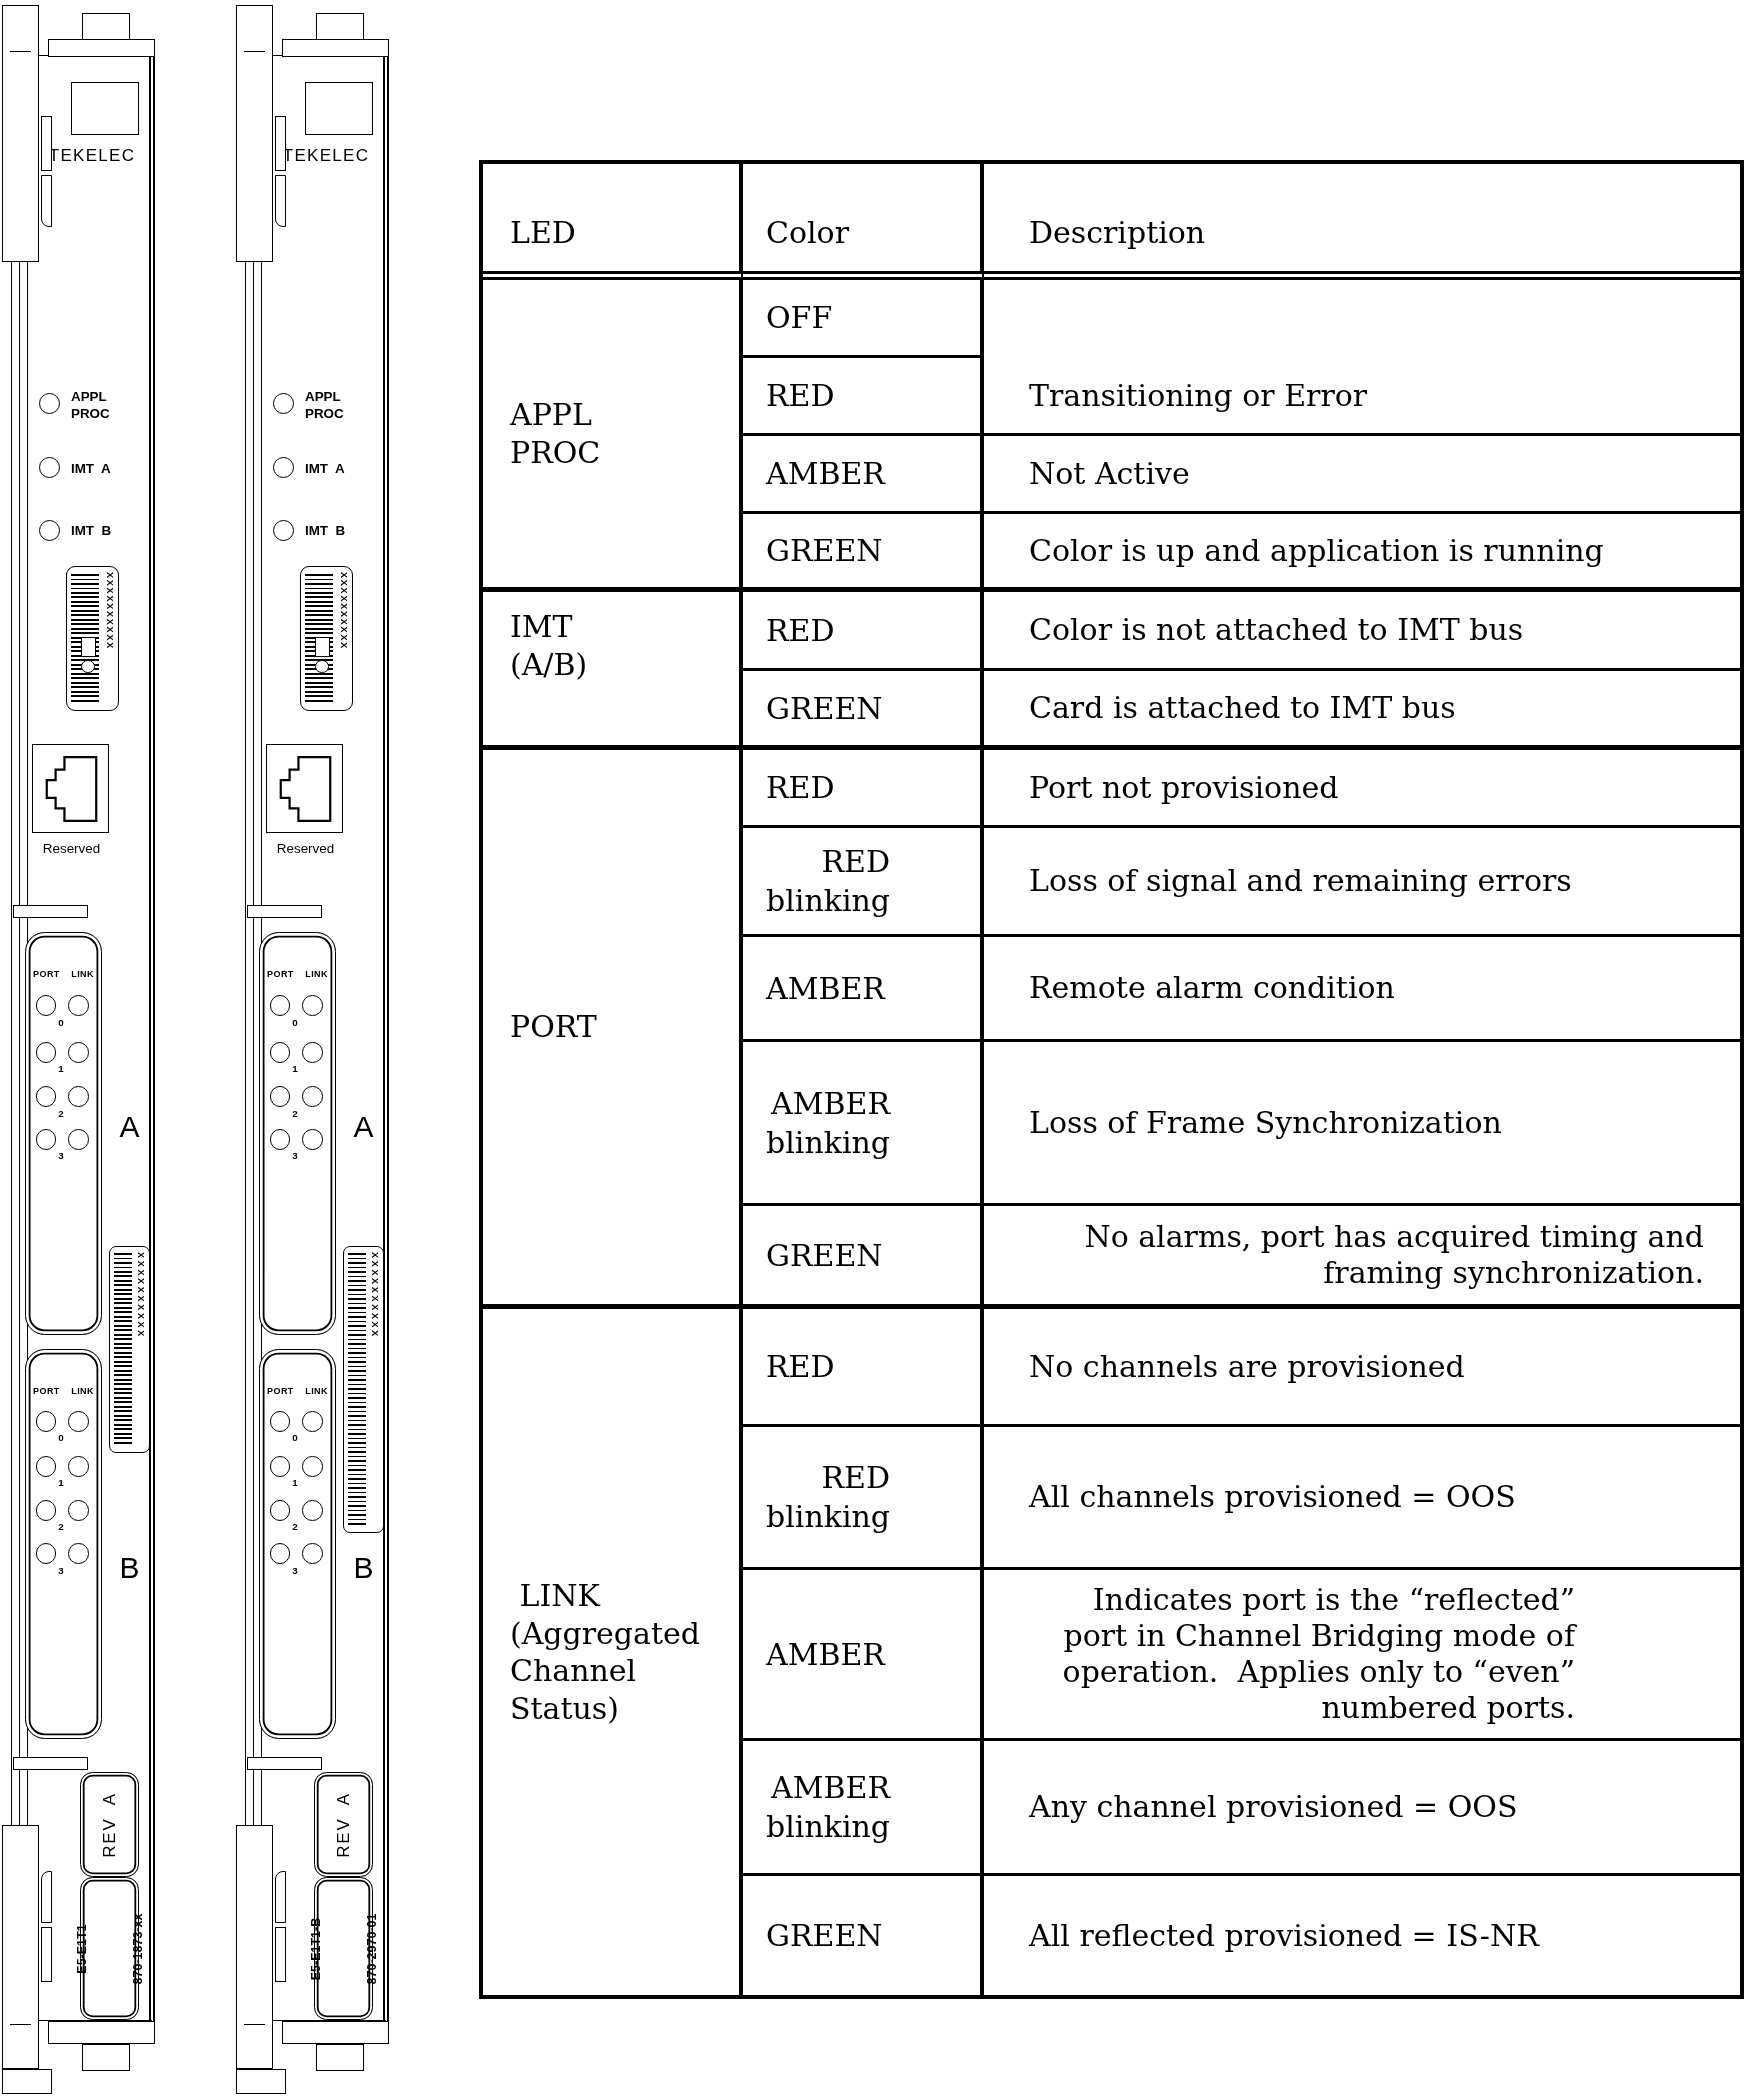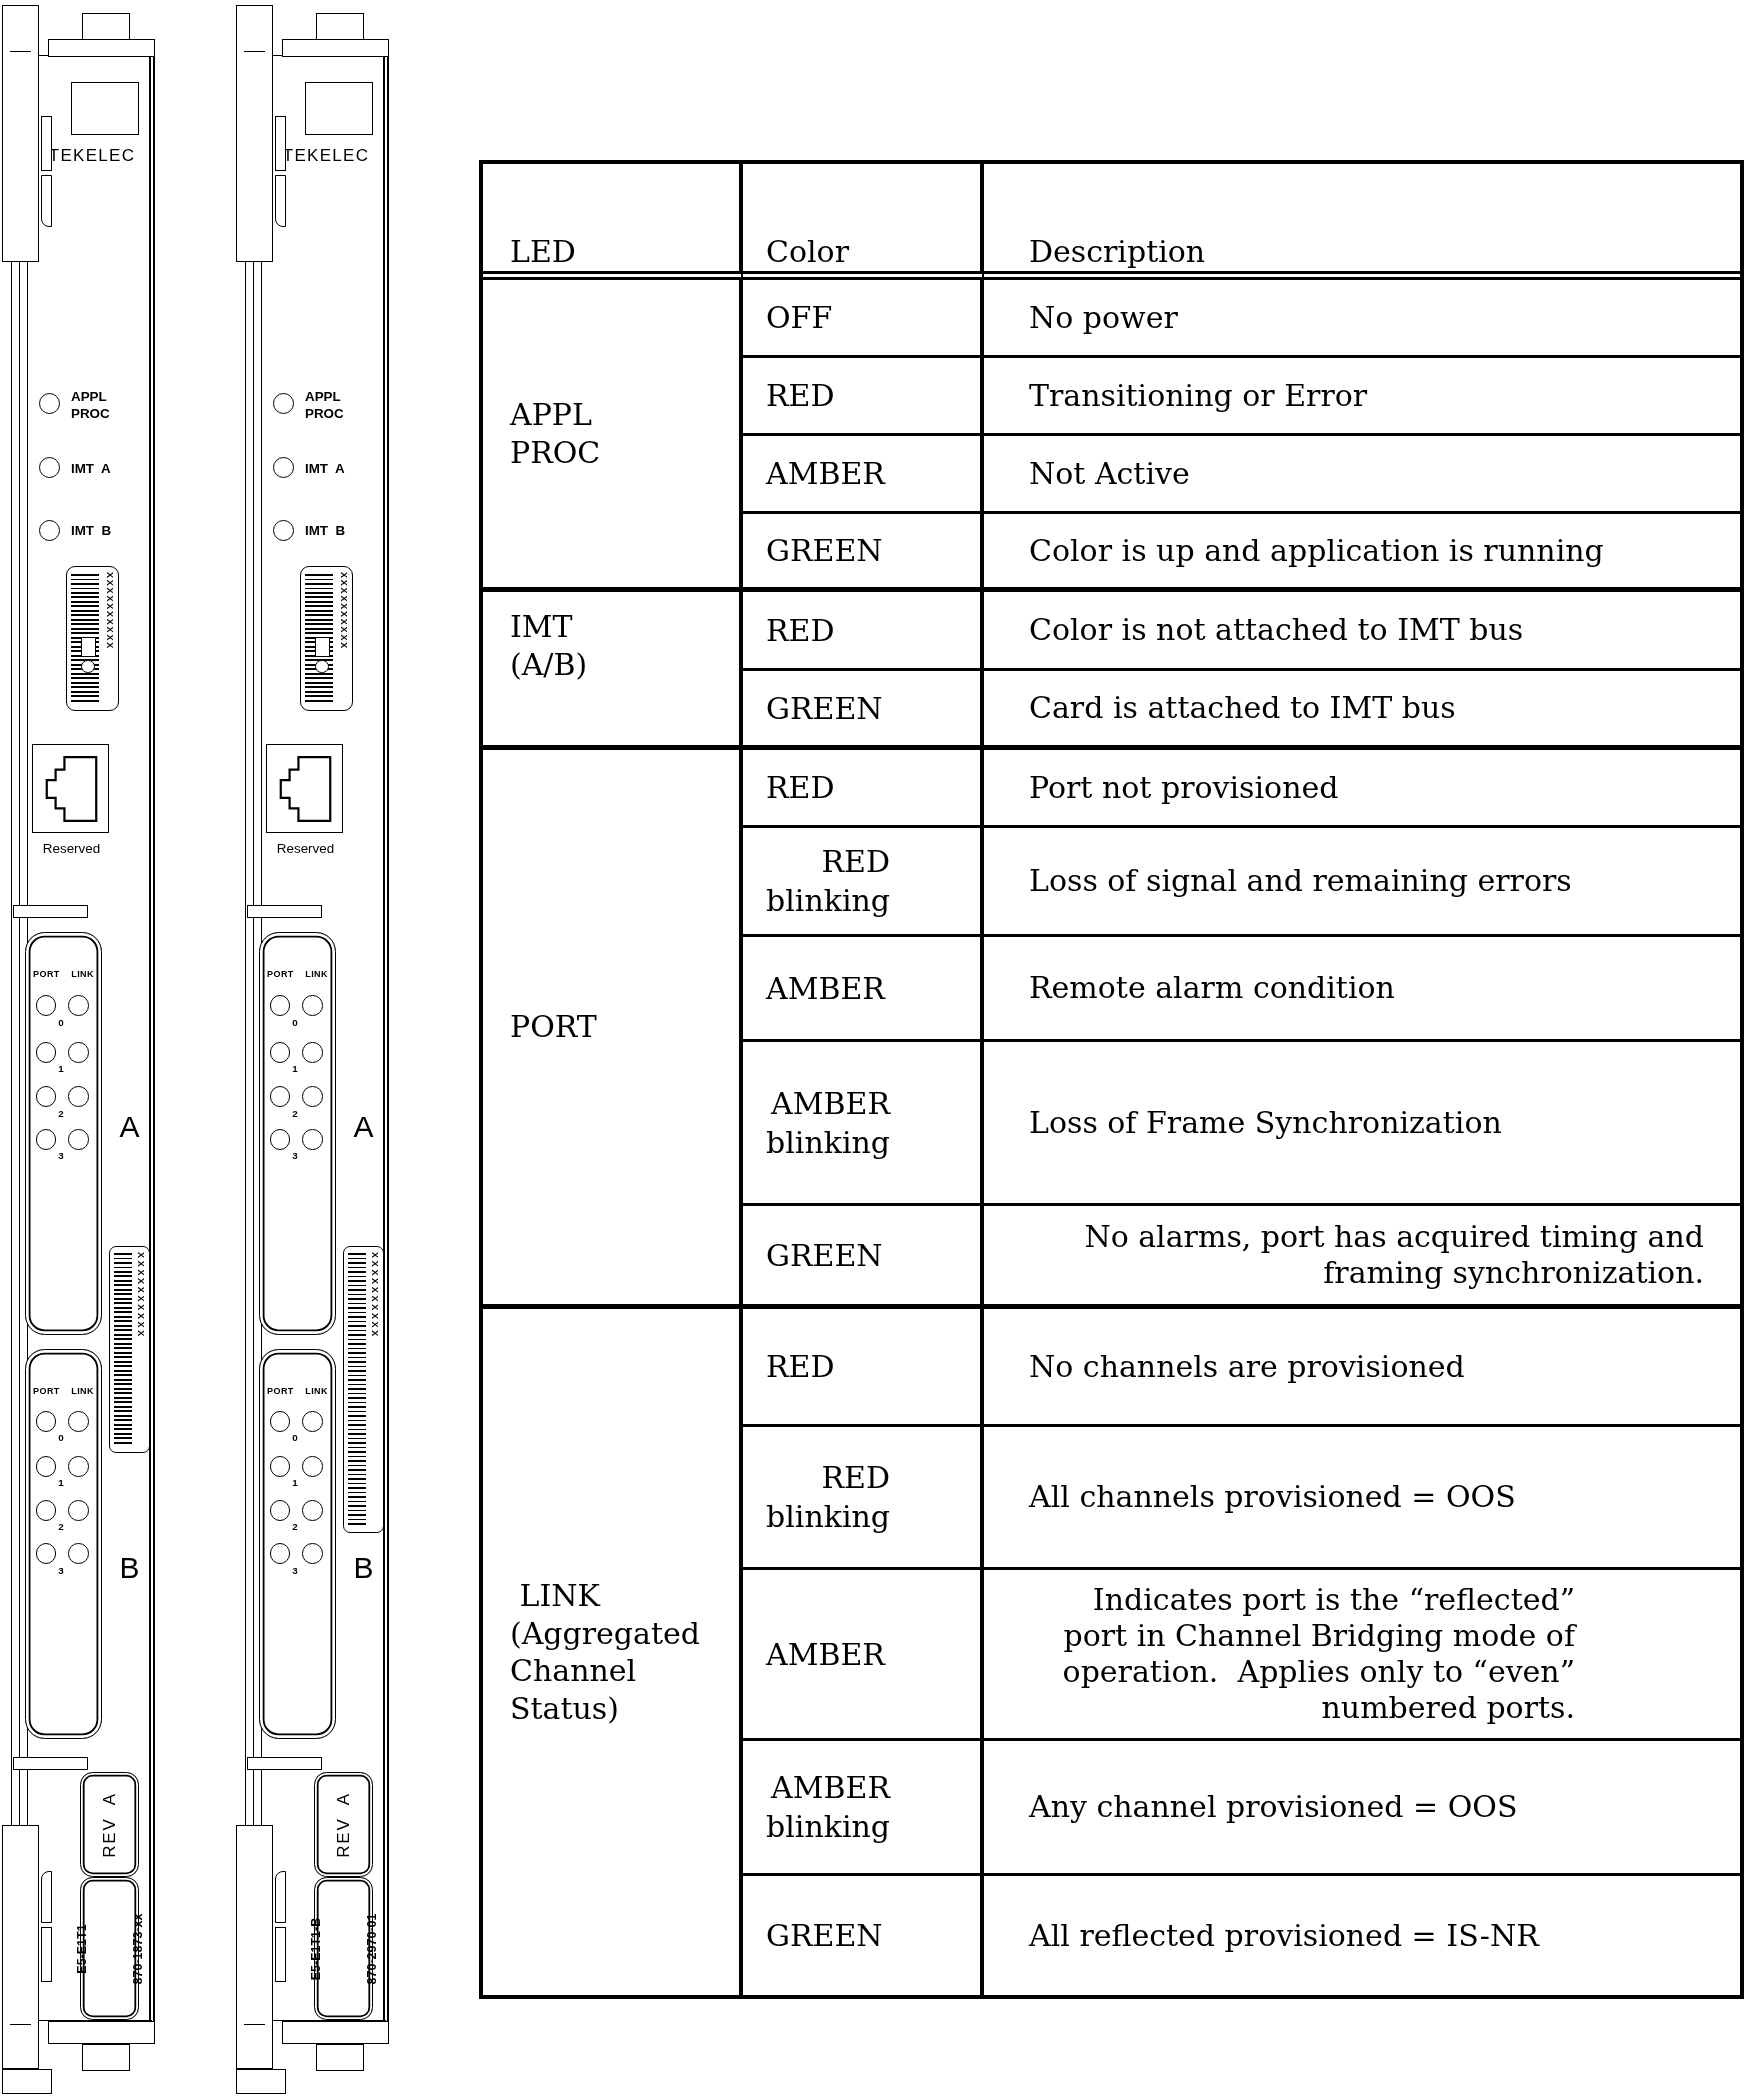--- a/index.html
+++ b/index.html
@@ -80,21 +80,21 @@
   .rot{position:absolute;left:50%;top:50%;transform:translate(-50%,-50%) rotate(-90deg);white-space:pre;text-align:center;}
   .rev .rot{font-size:17px;letter-spacing:1.8px;}
   .part .rot{font-size:12.5px;line-height:1.5;font-weight:bold;}
 
   
   #ledtable{position:absolute;left:479px;top:160px;width:1265px;border:4.5px solid #000;background:#fff;
             display:grid;grid-template-columns:260px 241px 1fr;
             grid-template-rows:116px 78px 78px 78px 78px 79px 79px 78px 109px 105px 164px 103px 118px 143px 171px 135px 119px;
             font-family:"DejaVu Serif","Liberation Serif",serif;font-size:30px;}
   .cell{position:relative;display:flex;align-items:center;background:#fff;}
-  .hdr{align-items:flex-end;padding-bottom:2px;border-bottom:9.8px double #000;}
+  .hdr{align-items:flex-end;padding-bottom:21px;border-bottom:9.8px double #000;}
   .c1{grid-column:1;border-right:4.5px solid #000;padding-left:27px;}
   .c2{grid-column:2;border-right:4.5px solid #000;padding-left:23px;text-align:right;}
   .c3{grid-column:3;padding-left:45px;padding-right:36px;text-align:right;}
   .bb4{border-bottom:3.6px solid #000;}
   .bb6{border-bottom:5.3px solid #000;}
   .ledcell{white-space:pre-wrap;line-height:1.25;}
   .ledtop{align-items:flex-start;padding-top:16px;}
   .colortxt{white-space:pre-wrap;line-height:1.3;}
   .desc{white-space:pre-wrap;line-height:1.2;}
   .desc--narrow{padding-right:165px;}
@@ -311,23 +311,20 @@
 
   <div id="ledtable">
 
     <div class="cell c1 hdr" style="grid-row:1">LED</div>
     <div class="cell c2 hdr" style="grid-row:1">Color</div>
     <div class="cell c3 hdr" style="grid-row:1">Description</div>
 
     <div class="cell c1 ledcell bb6" style="grid-row:2 / span 4">APPL
 PROC</div>
     <div class="cell c2 colortxt bb4" style="grid-row:2">OFF</div>
-    <div class="cell c3 bb4" style="grid-row:2">
-        <span class="desc">No power</span>
-      </div>
     <div class="cell c2 colortxt bb4" style="grid-row:3">RED</div>
     <div class="cell c3 bb4" style="grid-row:3">
         <span class="desc">Transitioning or Error</span>
       </div>
     <div class="cell c2 colortxt bb4" style="grid-row:4">AMBER</div>
     <div class="cell c3 bb4" style="grid-row:4">
         <span class="desc">Not Active</span>
       </div>
     <div class="cell c2 colortxt bb6" style="grid-row:5">GREEN</div>
     <div class="cell c3 bb6" style="grid-row:5">

